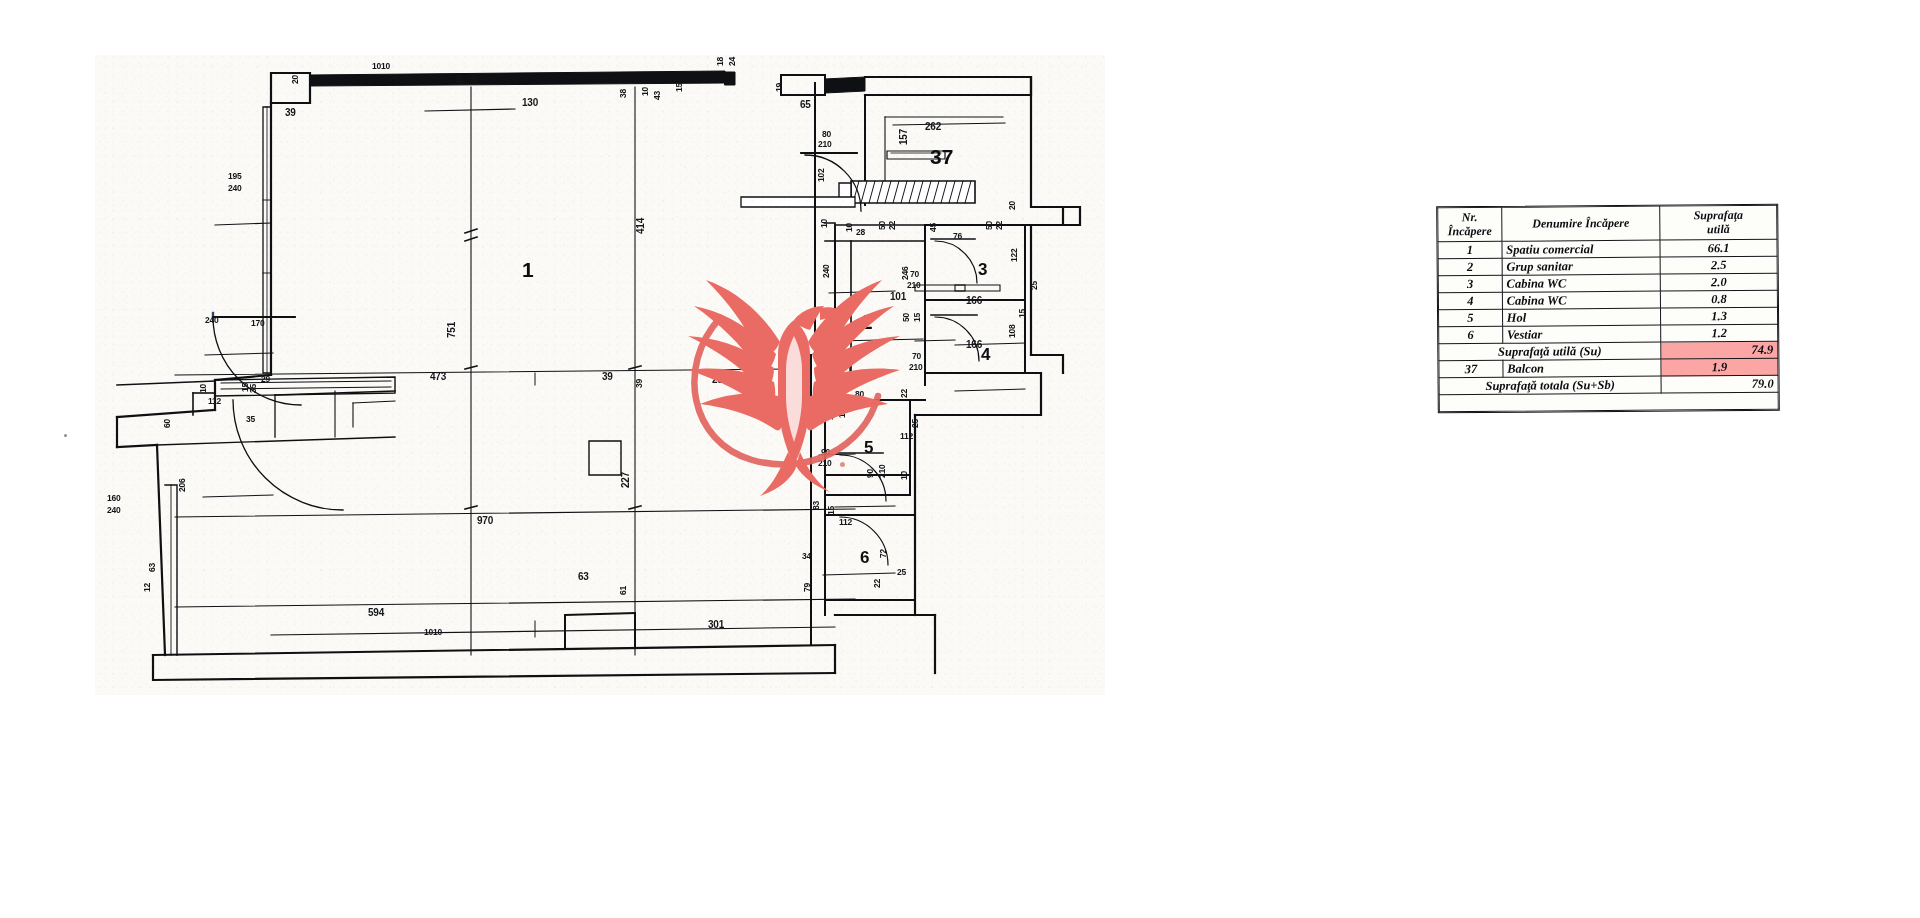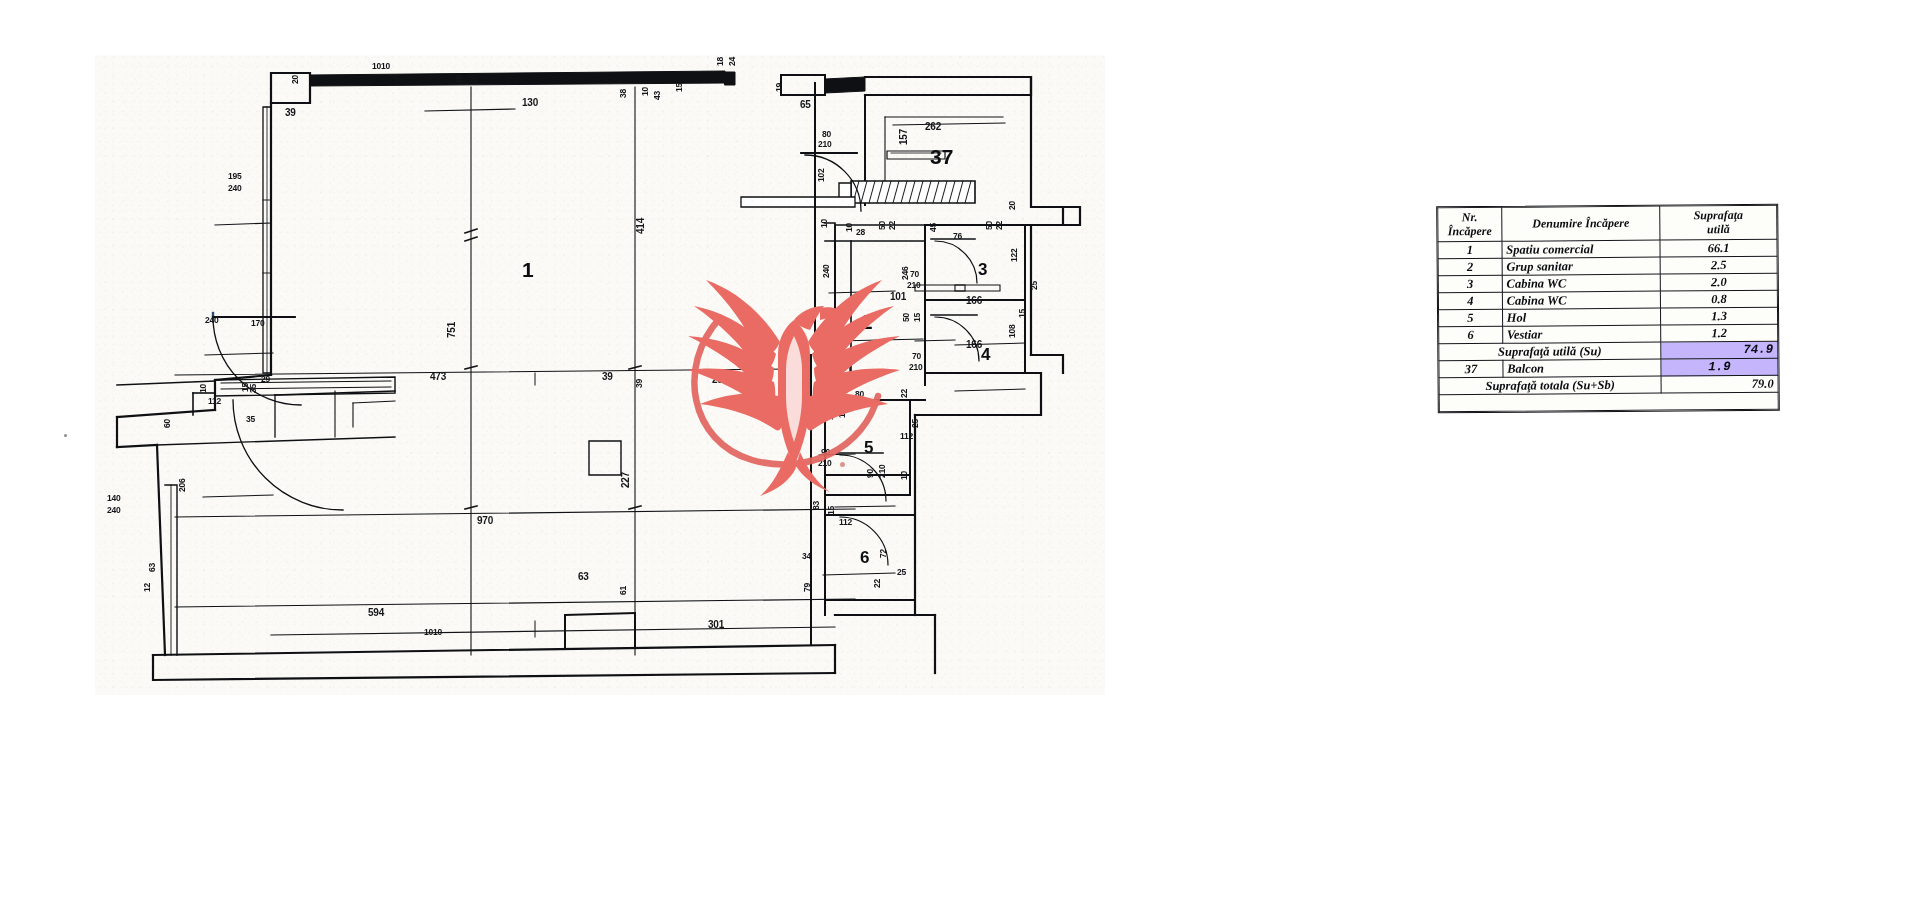--- a/index.html
+++ b/index.html
@@ -131,21 +131,21 @@
     font-style: italic;
     text-align: center;
     padding: 2px 3px;
     height: 34px;
     font-size: 12px;
   }
   .c-nr   { width: 64px;  text-align: center; }
   .c-name { width: 160px; text-align: left; padding-left: 6px; }
   .c-area { width: 118px; text-align: center; }
   .r-sum td { text-align: center; font-size: 12.5px; }
-  .hl { background: #c4b5fd; font-family: Liberation Mono, monospace; }
+  .hl { background: #fca5a5; }
   .sum-label { text-align: center !important; }
   .area-right { text-align: right !important; padding-right: 16px; }
   .clip-row td {
     height: 9px;
     border-bottom: none;
     color: #2b2d33;
     font-size: 10px;
     overflow: hidden;
   }
 
@@ -414,21 +414,21 @@
       <div class="dim tiny vert" style="left: 900px; top: 398px;">22</div>
       <div class="dim tiny vert" style="left: 826px; top: 420px;">12</div>
       <div class="dim tiny vert" style="left: 838px; top: 418px;">120</div>
       <div class="dim tiny vert" style="left: 911px; top: 428px;">25</div>
       <div class="dim tiny" style="left: 900px; top: 432px;">112</div>
       <div class="dim tiny" style="left: 821px; top: 448px;">90</div>
       <div class="dim tiny" style="left: 818px; top: 459px;">210</div>
       <div class="dim tiny vert" style="left: 866px; top: 478px;">90</div>
       <div class="dim tiny vert" style="left: 878px; top: 478px;">210</div>
       <div class="dim tiny vert" style="left: 900px; top: 480px;">10</div>
-      <div class="dim tiny" style="left: 107px; top: 494px;">140</div>
+      <div class="dim tiny" style="left: 107px; top: 494px;">160</div>
       <div class="dim tiny" style="left: 107px; top: 506px;">240</div>
       <div class="dim tiny vert" style="left: 178px; top: 492px;">206</div>
       <div class="dim  vert" style="left: 621px; top: 488px;">227</div>
       <div class="dim tiny vert" style="left: 812px; top: 510px;">83</div>
       <div class="dim tiny vert" style="left: 827px; top: 515px;">15</div>
       <div class="dim tiny" style="left: 839px; top: 518px;">112</div>
       <div class="dim " style="left: 477px; top: 516px;">970</div>
       <div class="dim tiny" style="left: 802px; top: 552px;">34</div>
       <div class="dim tiny vert" style="left: 879px; top: 558px;">72</div>
       <div class="dim tiny" style="left: 897px; top: 568px;">25</div>

